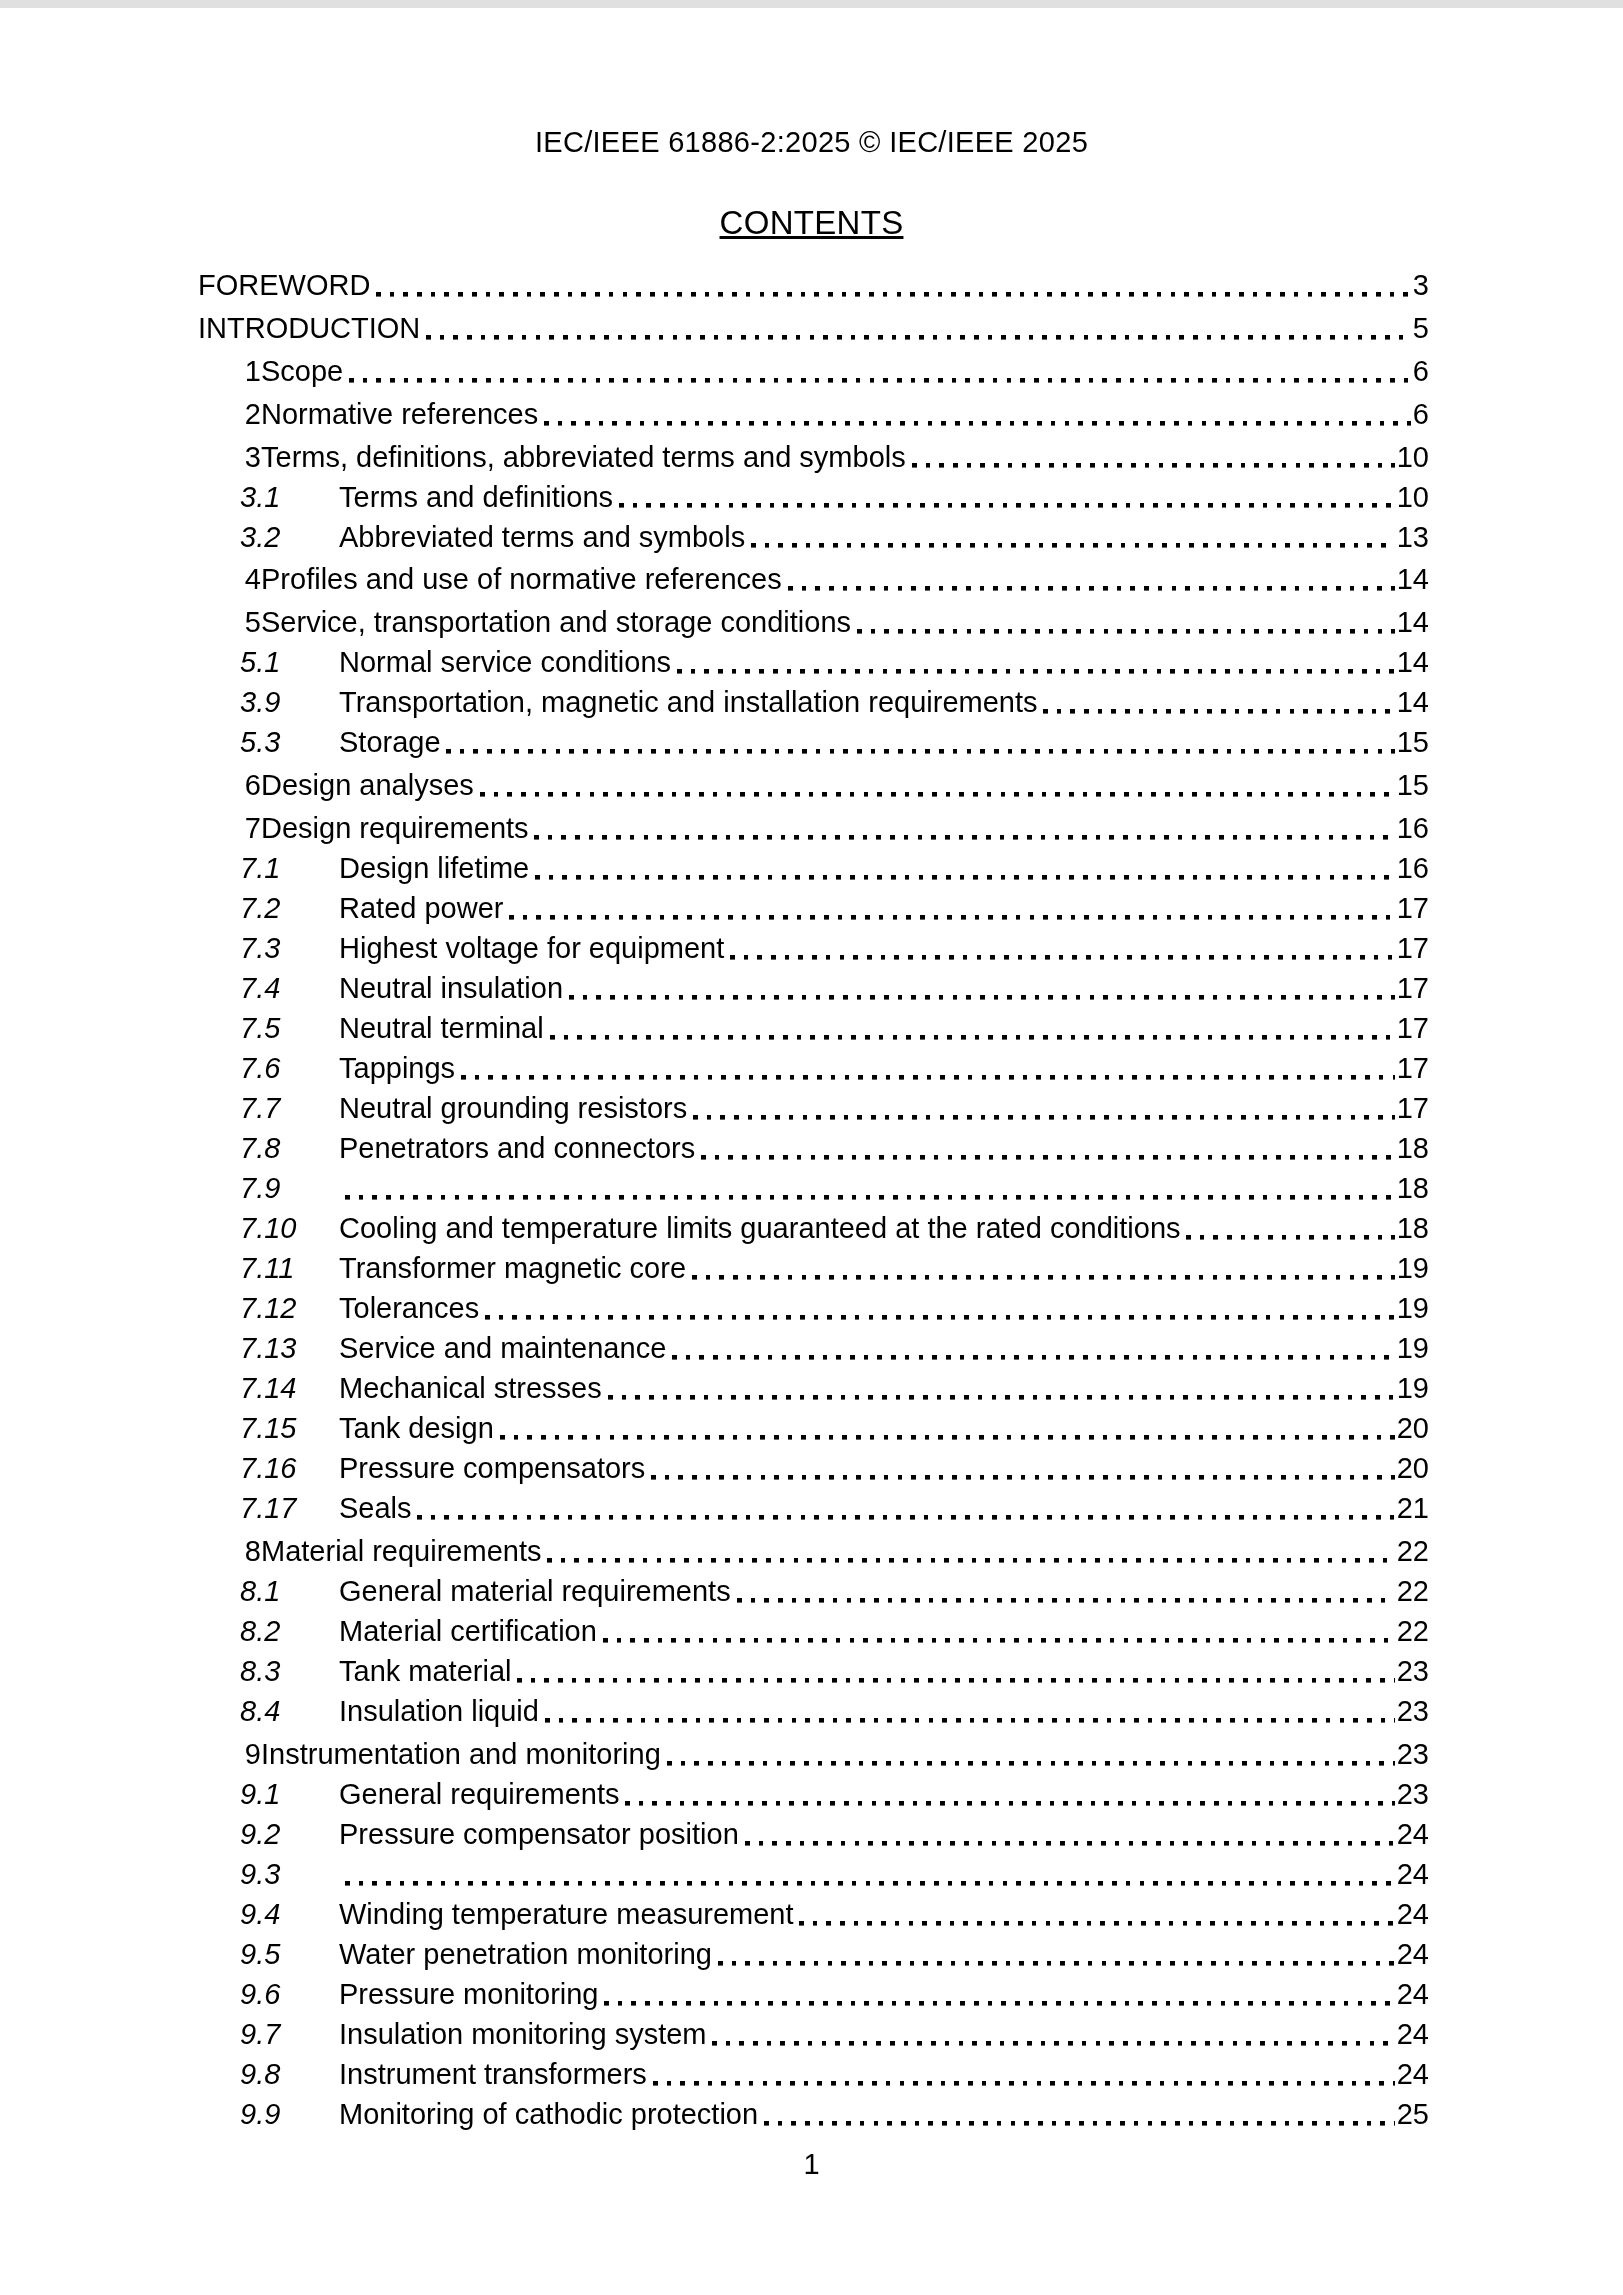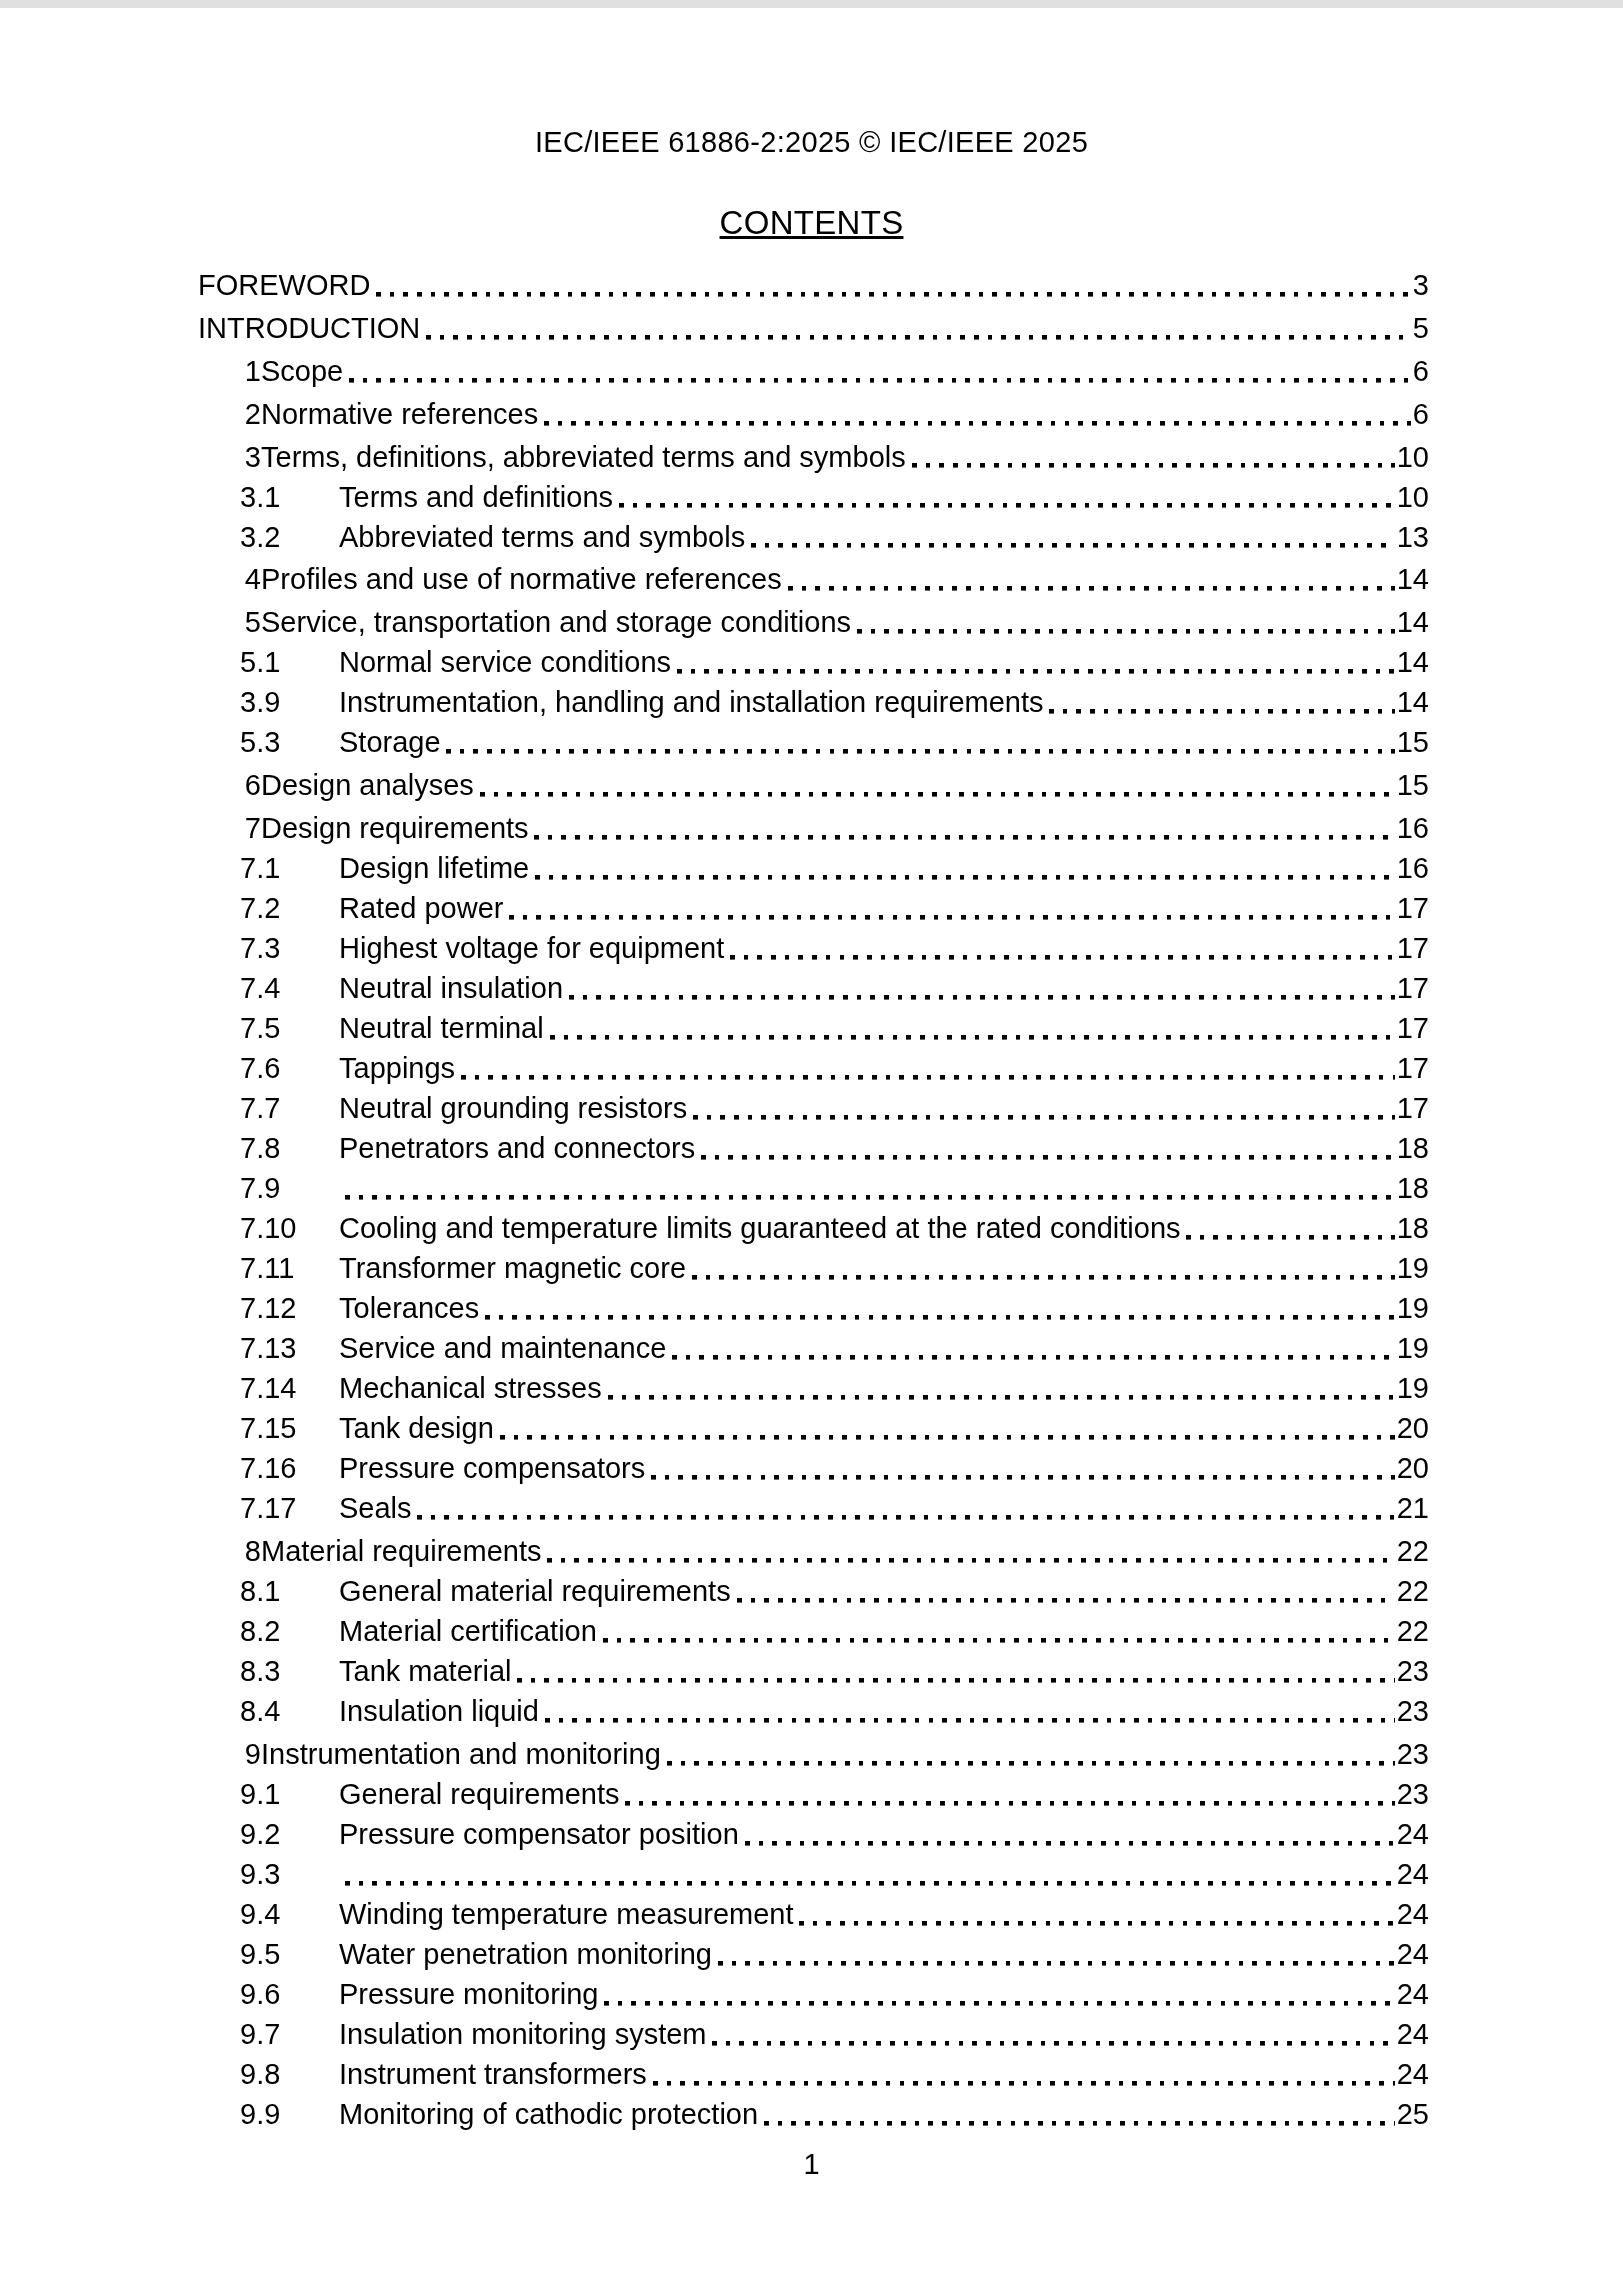--- a/index.html
+++ b/index.html
@@ -48,21 +48,21 @@
     display: flex;
     align-items: stretch;
     font-size: 29px;
     line-height: 40px;
     white-space: nowrap;
   }
   .row.main { margin-top: 2.9px; text-align: right; }
   .toc .row:first-child { margin-top: 0; }
   .num { flex: 0 0 auto; }
   .lvl1 > .num { width: 63px; }
-  .lvl2 > .num { width: 99px; margin-left: 42px; }
+  .lvl2 > .num { width: 99px; margin-left: 42px; font-style: italic; }
   .title { flex: 0 0 auto; }
   .leader {
     flex: 1 1 auto;
     min-width: 15.7px;
     margin: 0 2px 0 5.9px;
     background-image: repeating-linear-gradient(to right, #000 0 4.6px, transparent 4.6px 13.7px);
     background-size: 100% 4.6px;
     background-repeat: no-repeat;
     background-position: left bottom 8.5px;
   }
@@ -139,21 +139,21 @@
         <span class="pagenum">14</span>
       </div>
       <div class="row lvl2">
         <span class="num">5.1</span>
         <span class="title">Normal service conditions</span>
         <span class="leader"></span>
         <span class="pagenum">14</span>
       </div>
       <div class="row lvl2">
         <span class="num">3.9</span>
-        <span class="title">Instrumentation, handling and installation requirements</span>
+        <span class="title">Transportation, magnetic and installation requirements</span>
         <span class="leader"></span>
         <span class="pagenum">14</span>
       </div>
       <div class="row lvl2">
         <span class="num">5.3</span>
         <span class="title">Storage</span>
         <span class="leader"></span>
         <span class="pagenum">15</span>
       </div>
       <div class="row lvl1 main">

